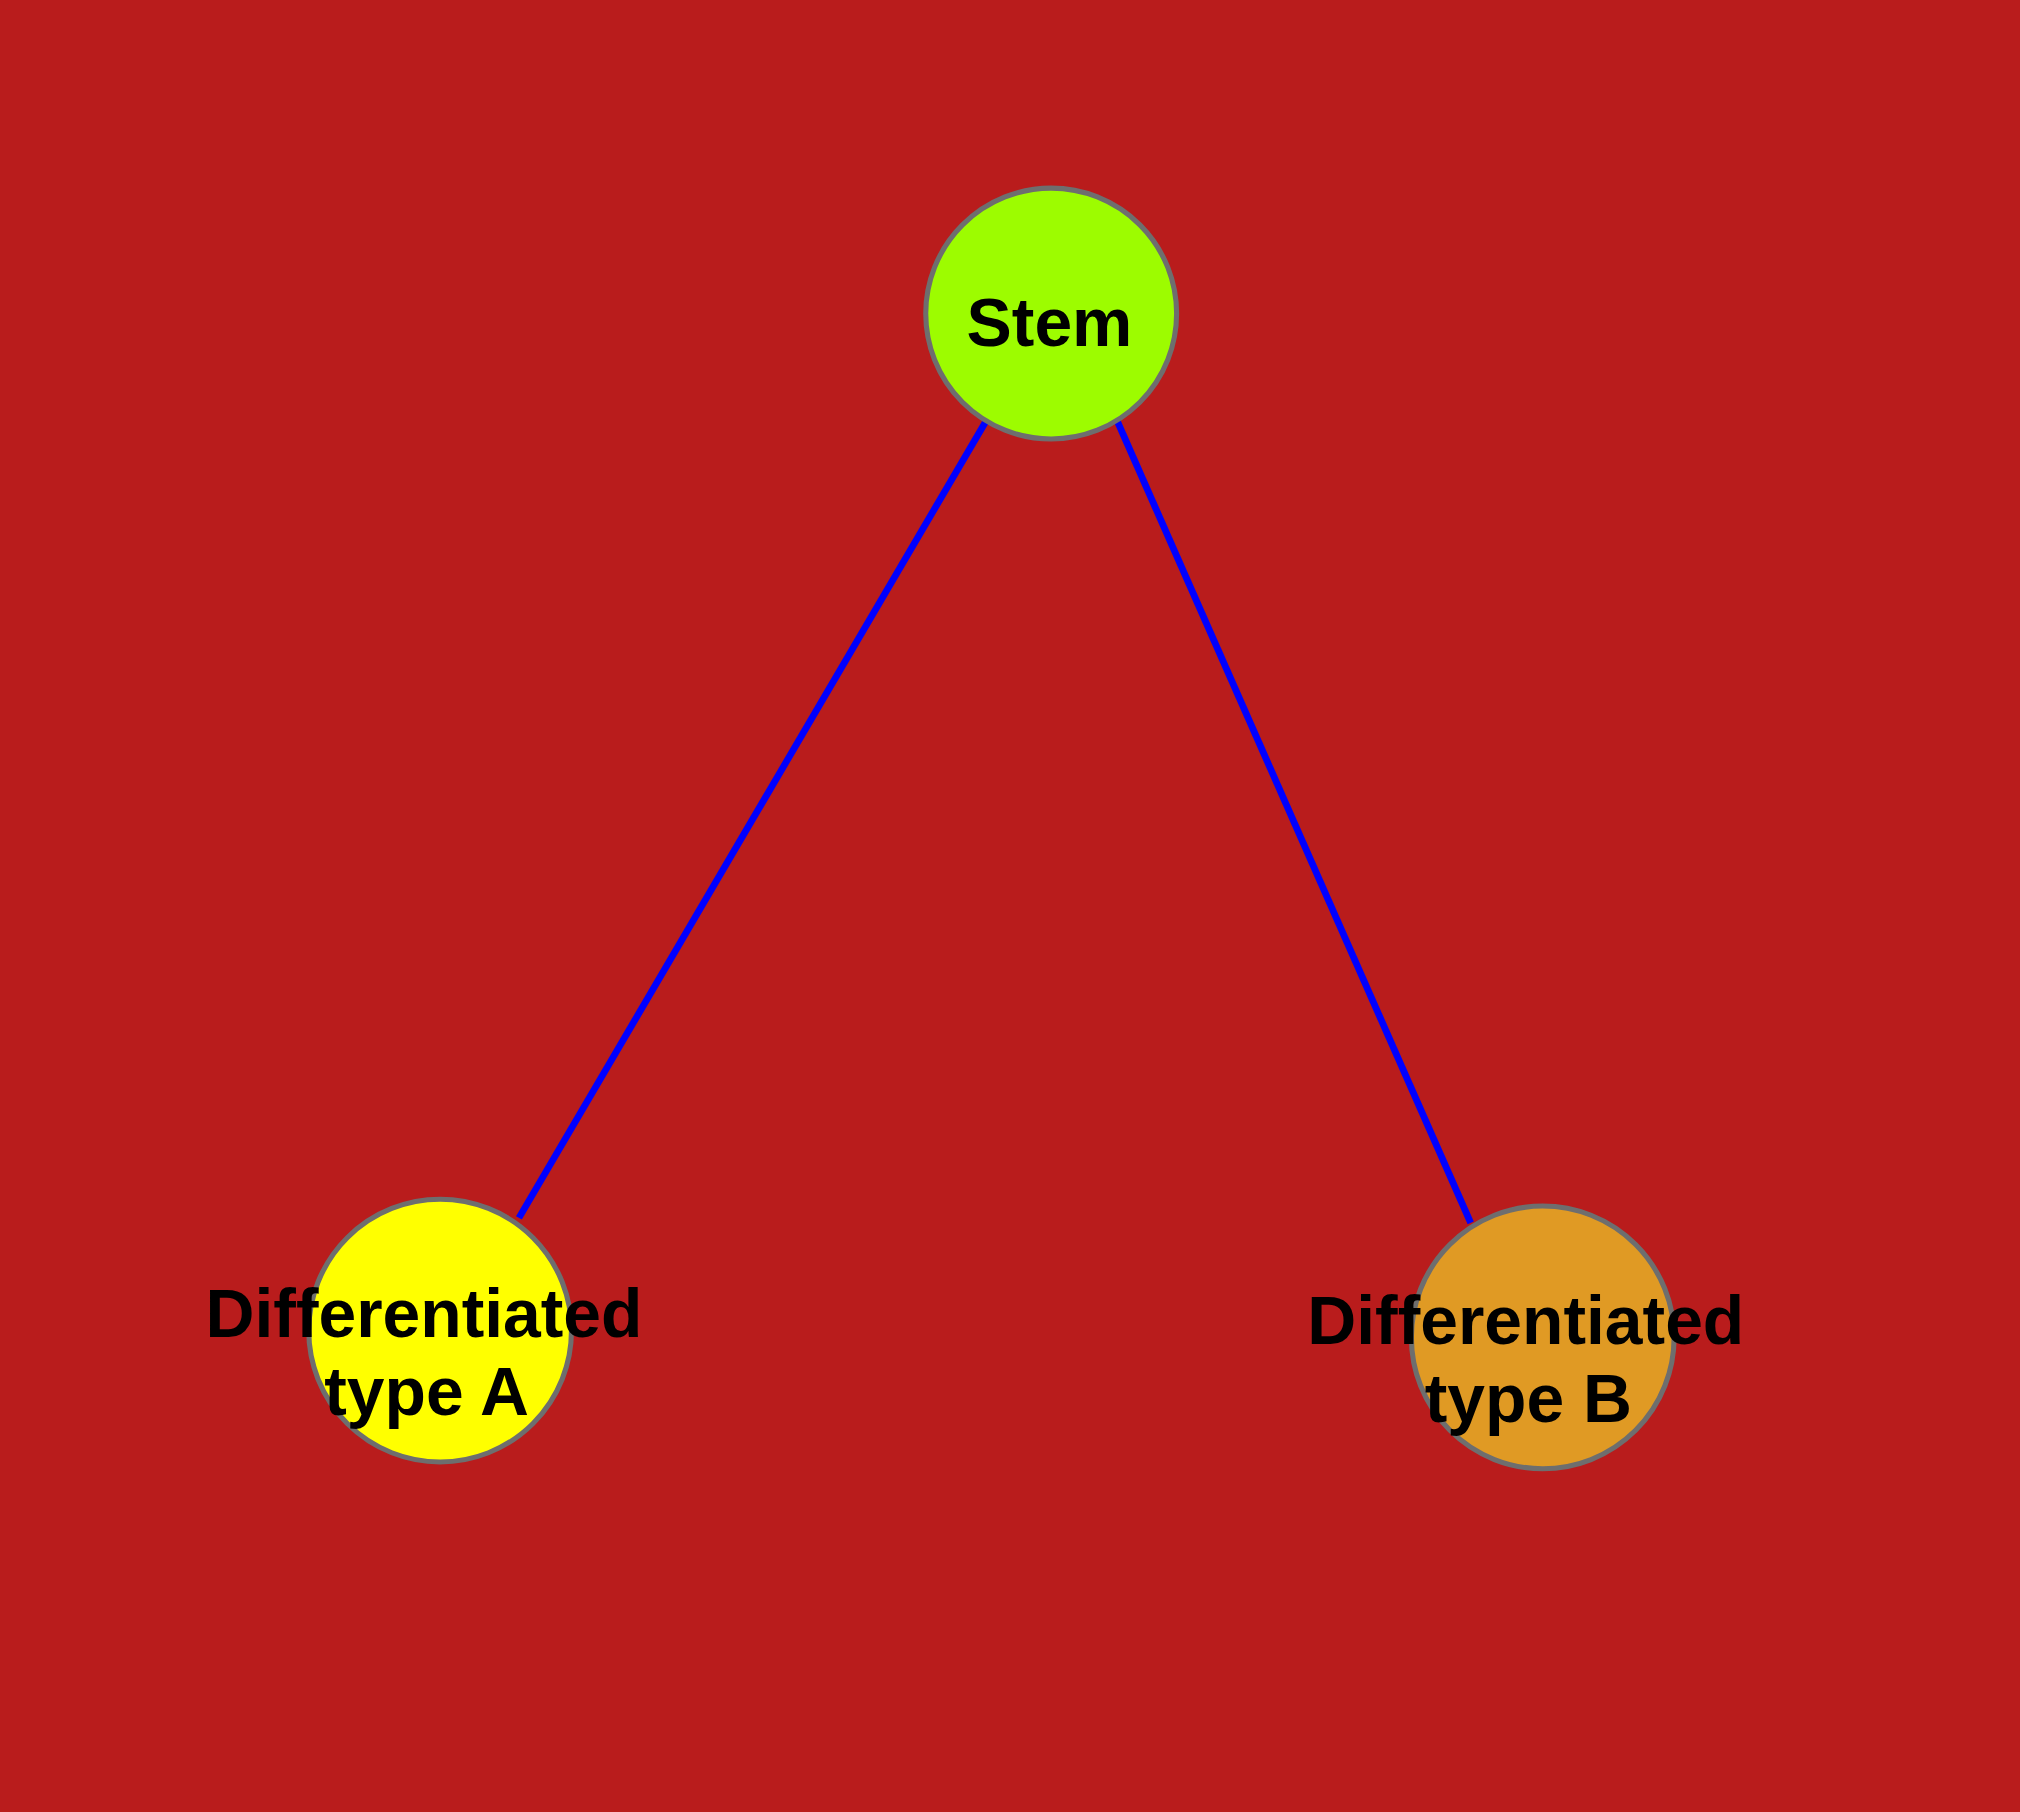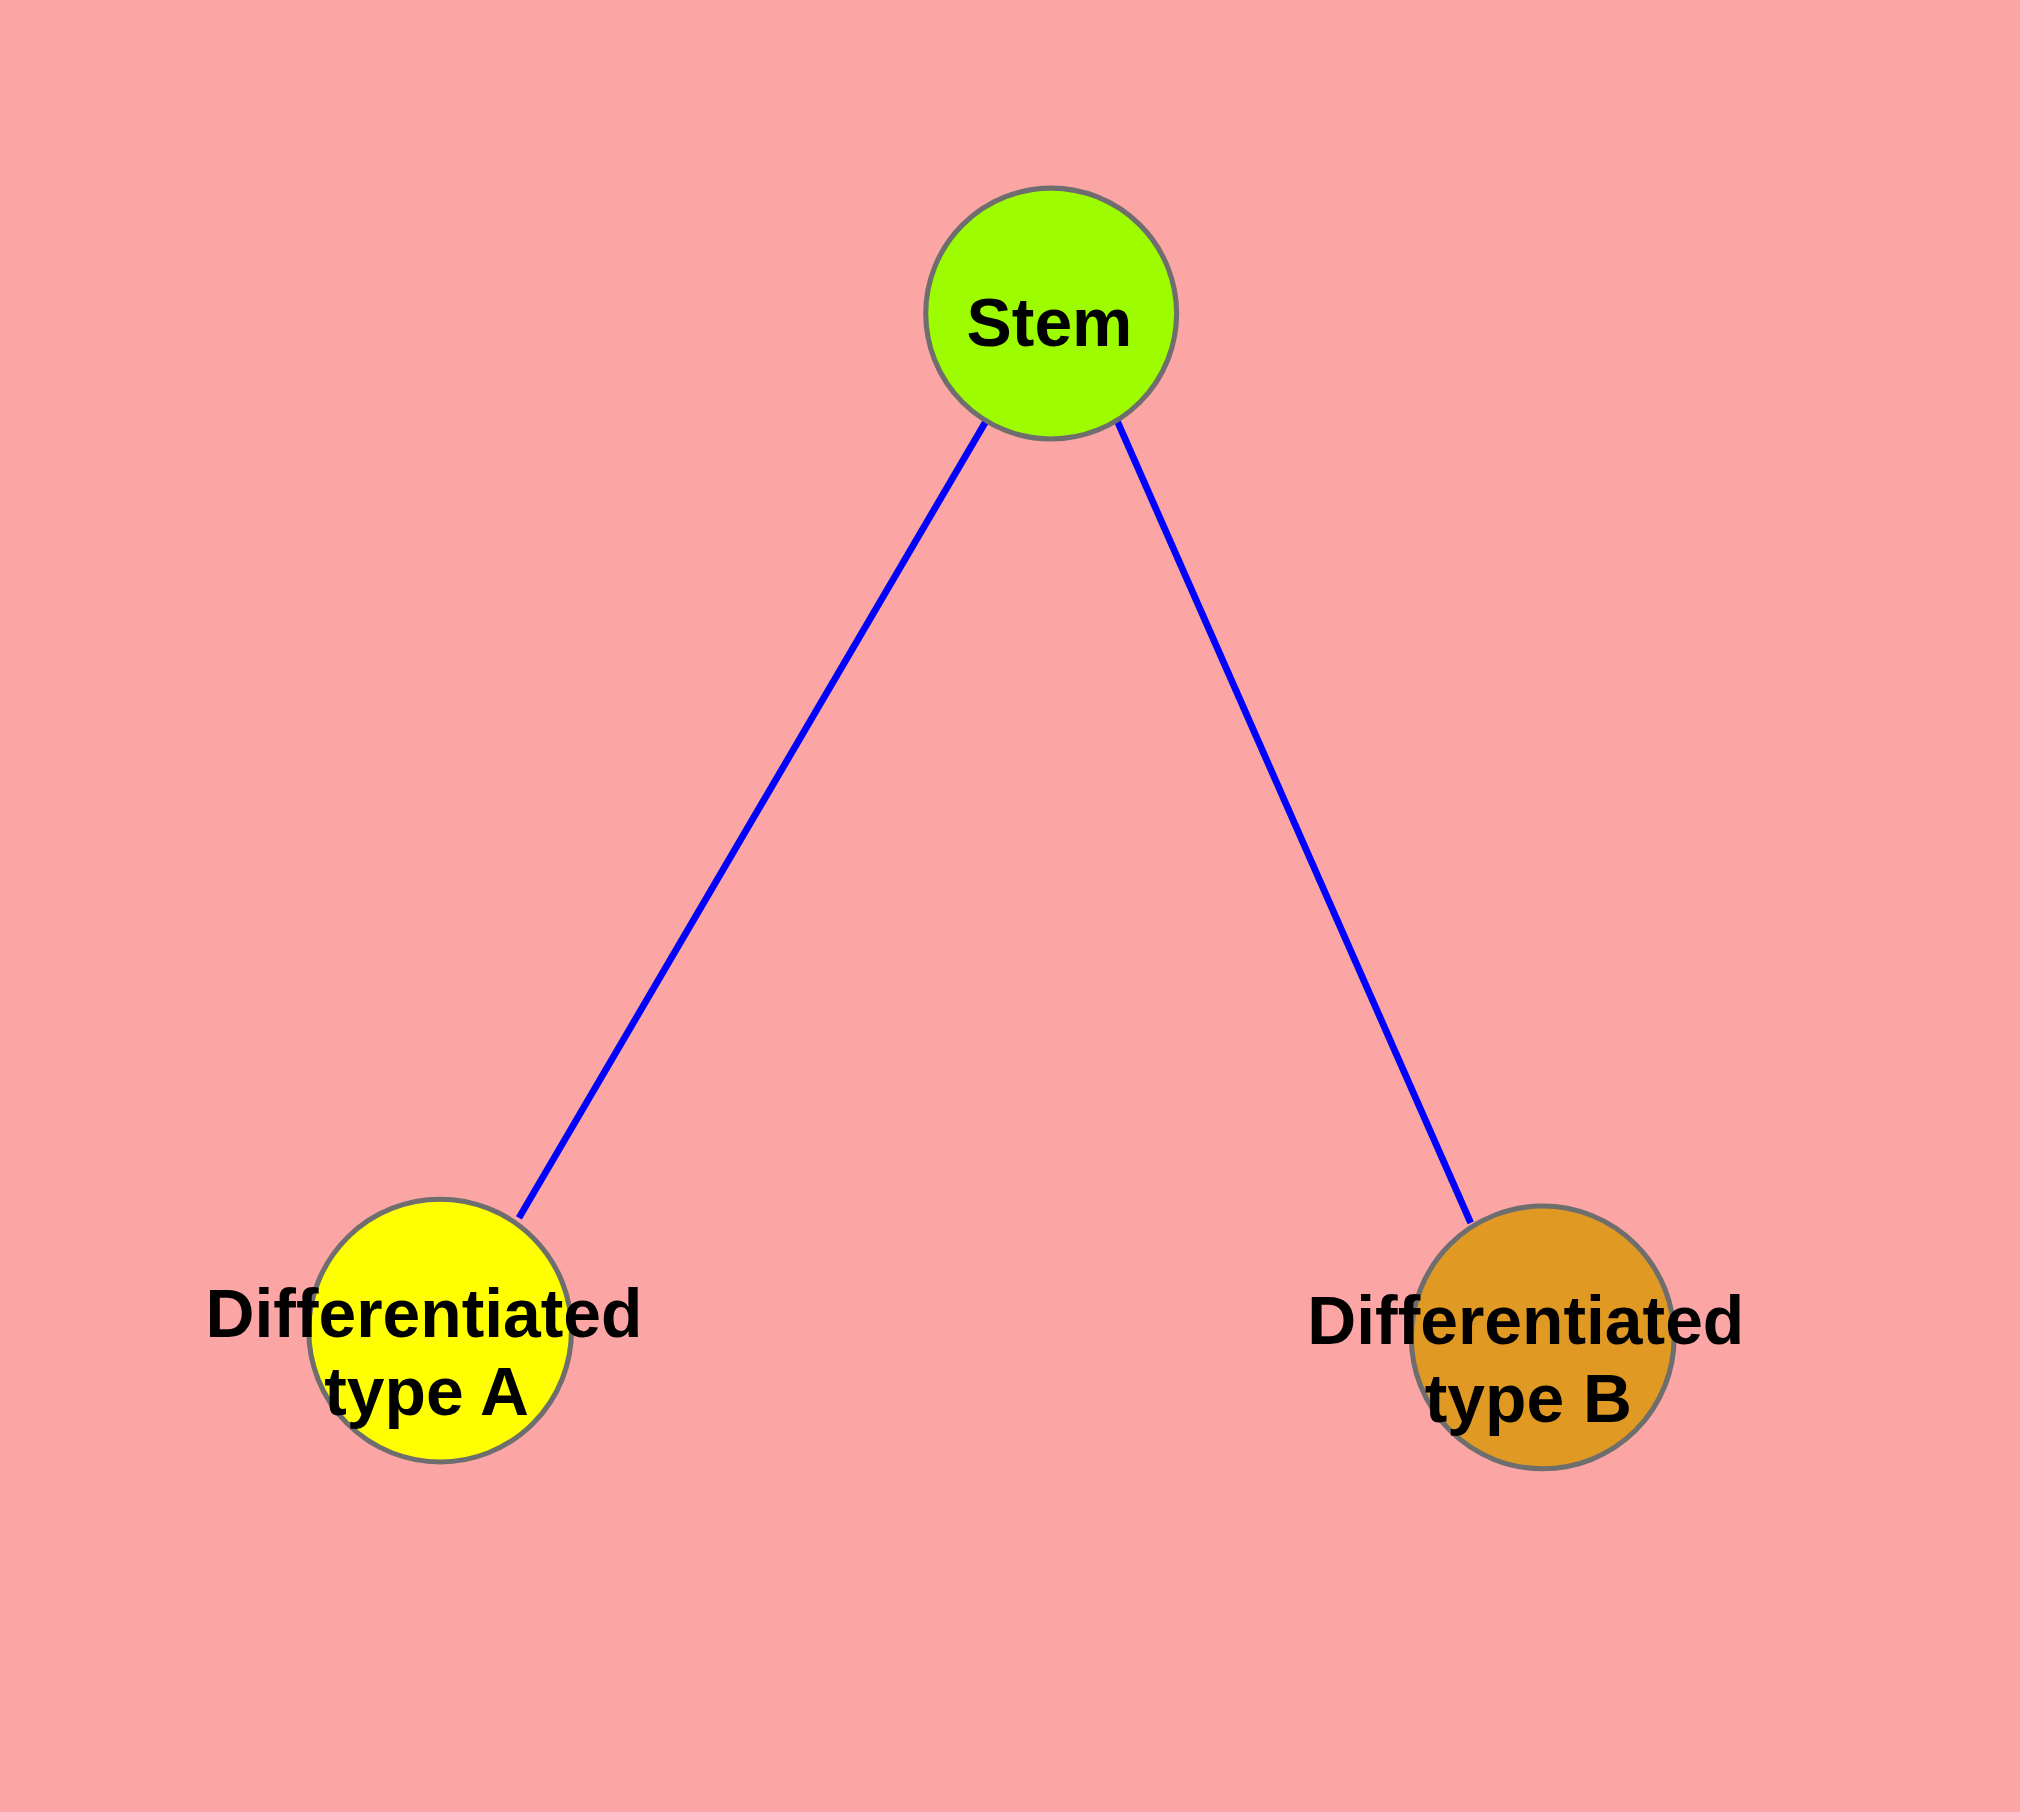--- a/index.html
+++ b/index.html
@@ -43,21 +43,21 @@
     font-size: 80px;
     fill: #000000;
     text-anchor: middle;
     dominant-baseline: alphabetic;
     paint-order: normal;
   }
 </style>
 </head>
 <body>
 
-<div id="canvas" style="background: #fca5a5;">
+<div id="canvas" style="background: #b91c1c;">
   <svg id="graph-svg" viewBox="0 0 2384 2138">
 
     <g>
       <line class="edge-line" x1="1163" y1="497" x2="612" y2="1437" stroke="#0000ff"></line>
       <line class="edge-line" x1="1318" y1="497" x2="1735" y2="1443" stroke="#0000ff"></line>
     </g>
 
     <g>
       <circle class="node-circle" cx="519" cy="1570" r="155" fill="#ffff00" stroke="#6e6e6e"></circle>
     </g>

